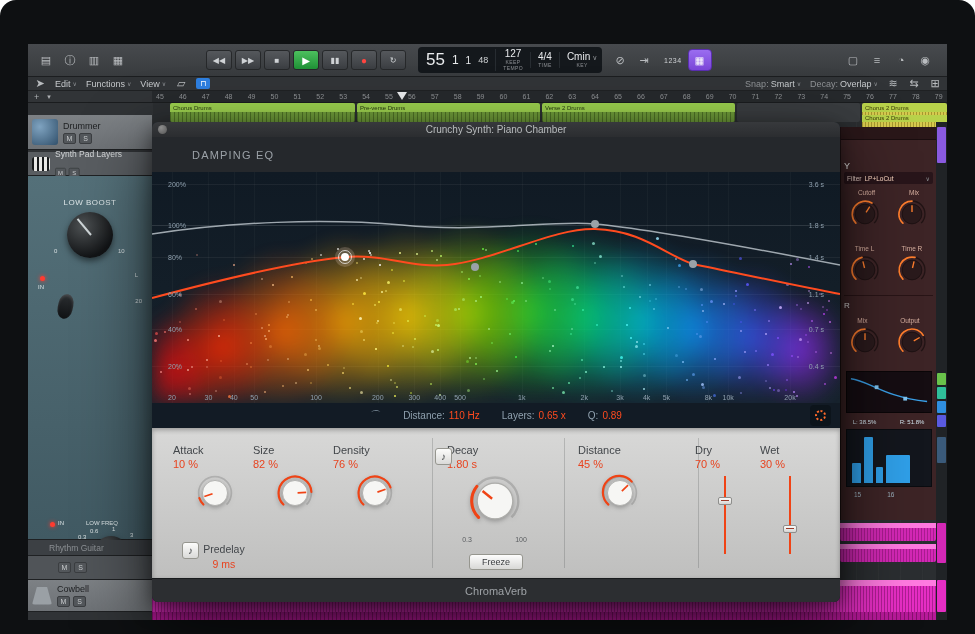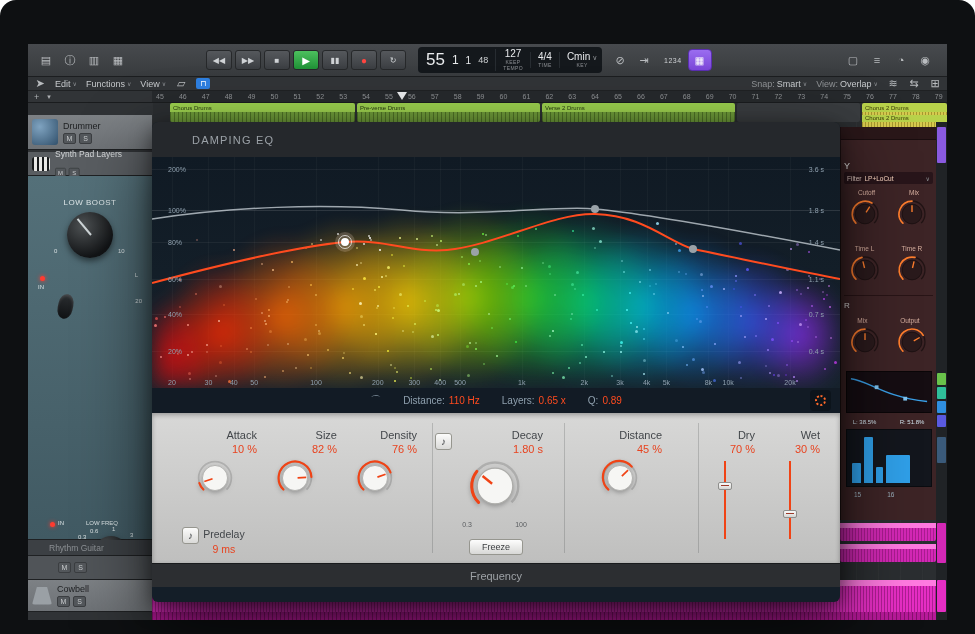--- a/index.html
+++ b/index.html
@@ -168,21 +168,21 @@
   .cv-info { height:25px; flex:none; background:#121b25; display:flex; align-items:center; justify-content:center;
              gap:22px; font-size:10px; color:#8fa0ae; position:relative; }
   .rv { color:#ff4b1f; margin-left:4px; }
   .burst-box { position:absolute; right:9px; top:2px; width:21px; height:21px; border-radius:4px; background:#0c141b;
                display:flex; align-items:center; justify-content:center; }
   .burst { width:11px; height:11px; border-radius:50%; border:2px dotted #ff6a2a; }
   .curve-ic { font-size:11px; color:#8fa0ae; }
 
   .cv-controls { position:relative; height:150px; flex:none; background:linear-gradient(#d8d8d7,#bfbfbe);
                  box-shadow:inset 0 2px 5px rgba(0,0,0,.3); }
-  .ctl-col { position:absolute; top:0; width:84px; text-align:right; }
+  .ctl-col { position:absolute; top:0; width:84px; text-align:left; }
   .ctl-label { display:block; margin-top:16px; font-size:11px; color:#42464a; }
   .ctl-value { display:block; margin-top:2px; font-size:11px; color:#e8431f; }
   .ctl-knob { margin-top:4px; display:flex; justify-content:center; }
   .ctl-knob svg { filter:drop-shadow(0 2px 2px rgba(0,0,0,.25)); }
   .vdiv { position:absolute; top:10px; bottom:10px; width:1px; background:rgba(60,63,66,.22); }
   .notebtn { position:absolute; width:17px; height:17px; border-radius:3px; border:1px solid #96968f;
              background:linear-gradient(#fcfcfb,#dadad8); color:#3c3f42; font-size:10px;
              display:flex; align-items:center; justify-content:center; }
   .minmax { position:absolute; font-size:7px; color:#5a5d60; width:24px; text-align:center; }
   .freeze { position:absolute; left:317px; top:126px; width:54px; height:16px; border-radius:3px;
@@ -264,21 +264,21 @@
         </span>
       <span class="tb-ic" style="width:12px;margin:0">▱</span>
       <span class="chip-blue">⊓</span>
       <div class="mb-right">
         <span class="menu-item">
           <span class="dim">Snap:</span>
           <span>Smart</span>
           <span class="chev">∨</span>
         </span>
         <span class="menu-item">
-          <span class="dim">View:</span>
+          <span class="dim">Decay:</span>
           <span>Overlap</span>
           <span class="chev">∨</span>
         </span>
         <span class="tb-ic" style="width:12px;margin:0">≋</span>
         <span class="tb-ic" style="width:12px;margin:0">⇆</span>
         <span class="tb-ic" style="width:12px;margin:0">⊞</span>
       </div>
     </div>
 
     <div class="lp-ruler">
@@ -526,20 +526,24 @@
               <span class="ms">M</span>
               <span class="ms">S</span>
             </div>
           </div>
         </div>
       </div>
     </div>
   </div>
 
   <div class="cv">
+    <div class="cv-titlebar">
+      <div class="cv-close"></div>
+      <span>Crunchy Synth: Piano Chamber</span>
+    </div>
     <div class="cv-header">
       <span class="cv-dampeq">DAMPING EQ</span>
     </div>
 
     <div class="cv-viz">
       <div>
           <div class="hline" style="top: 11.55px;"></div>
           <div class="hline" style="top: 53.13px; background: rgba(255, 255, 255, 0.12);"></div>
           <div class="hline" style="top: 85.47px;"></div>
           <div class="hline" style="top: 122.43px;"></div>
@@ -971,16 +975,16 @@
       <div class="notebtn" style="left:283px;top:20px">♪</div>
       <span class="minmax" style="left:303px;top:108px">0.3</span>
       <span class="minmax" style="left:357px;top:108px">100</span>
       <div class="freeze">Freeze</div>
       <div class="notebtn" style="left:30px;top:114px">♪</div>
       <span class="pre-label">Predelay</span>
       <span class="pre-value">9 ms</span>
     </div>
 
     <div class="cv-footer">
-      <span>Frequency</span>
+      <span>ChromaVerb</span>
     </div>
   </div>
 </div>
 
 </body></html>

